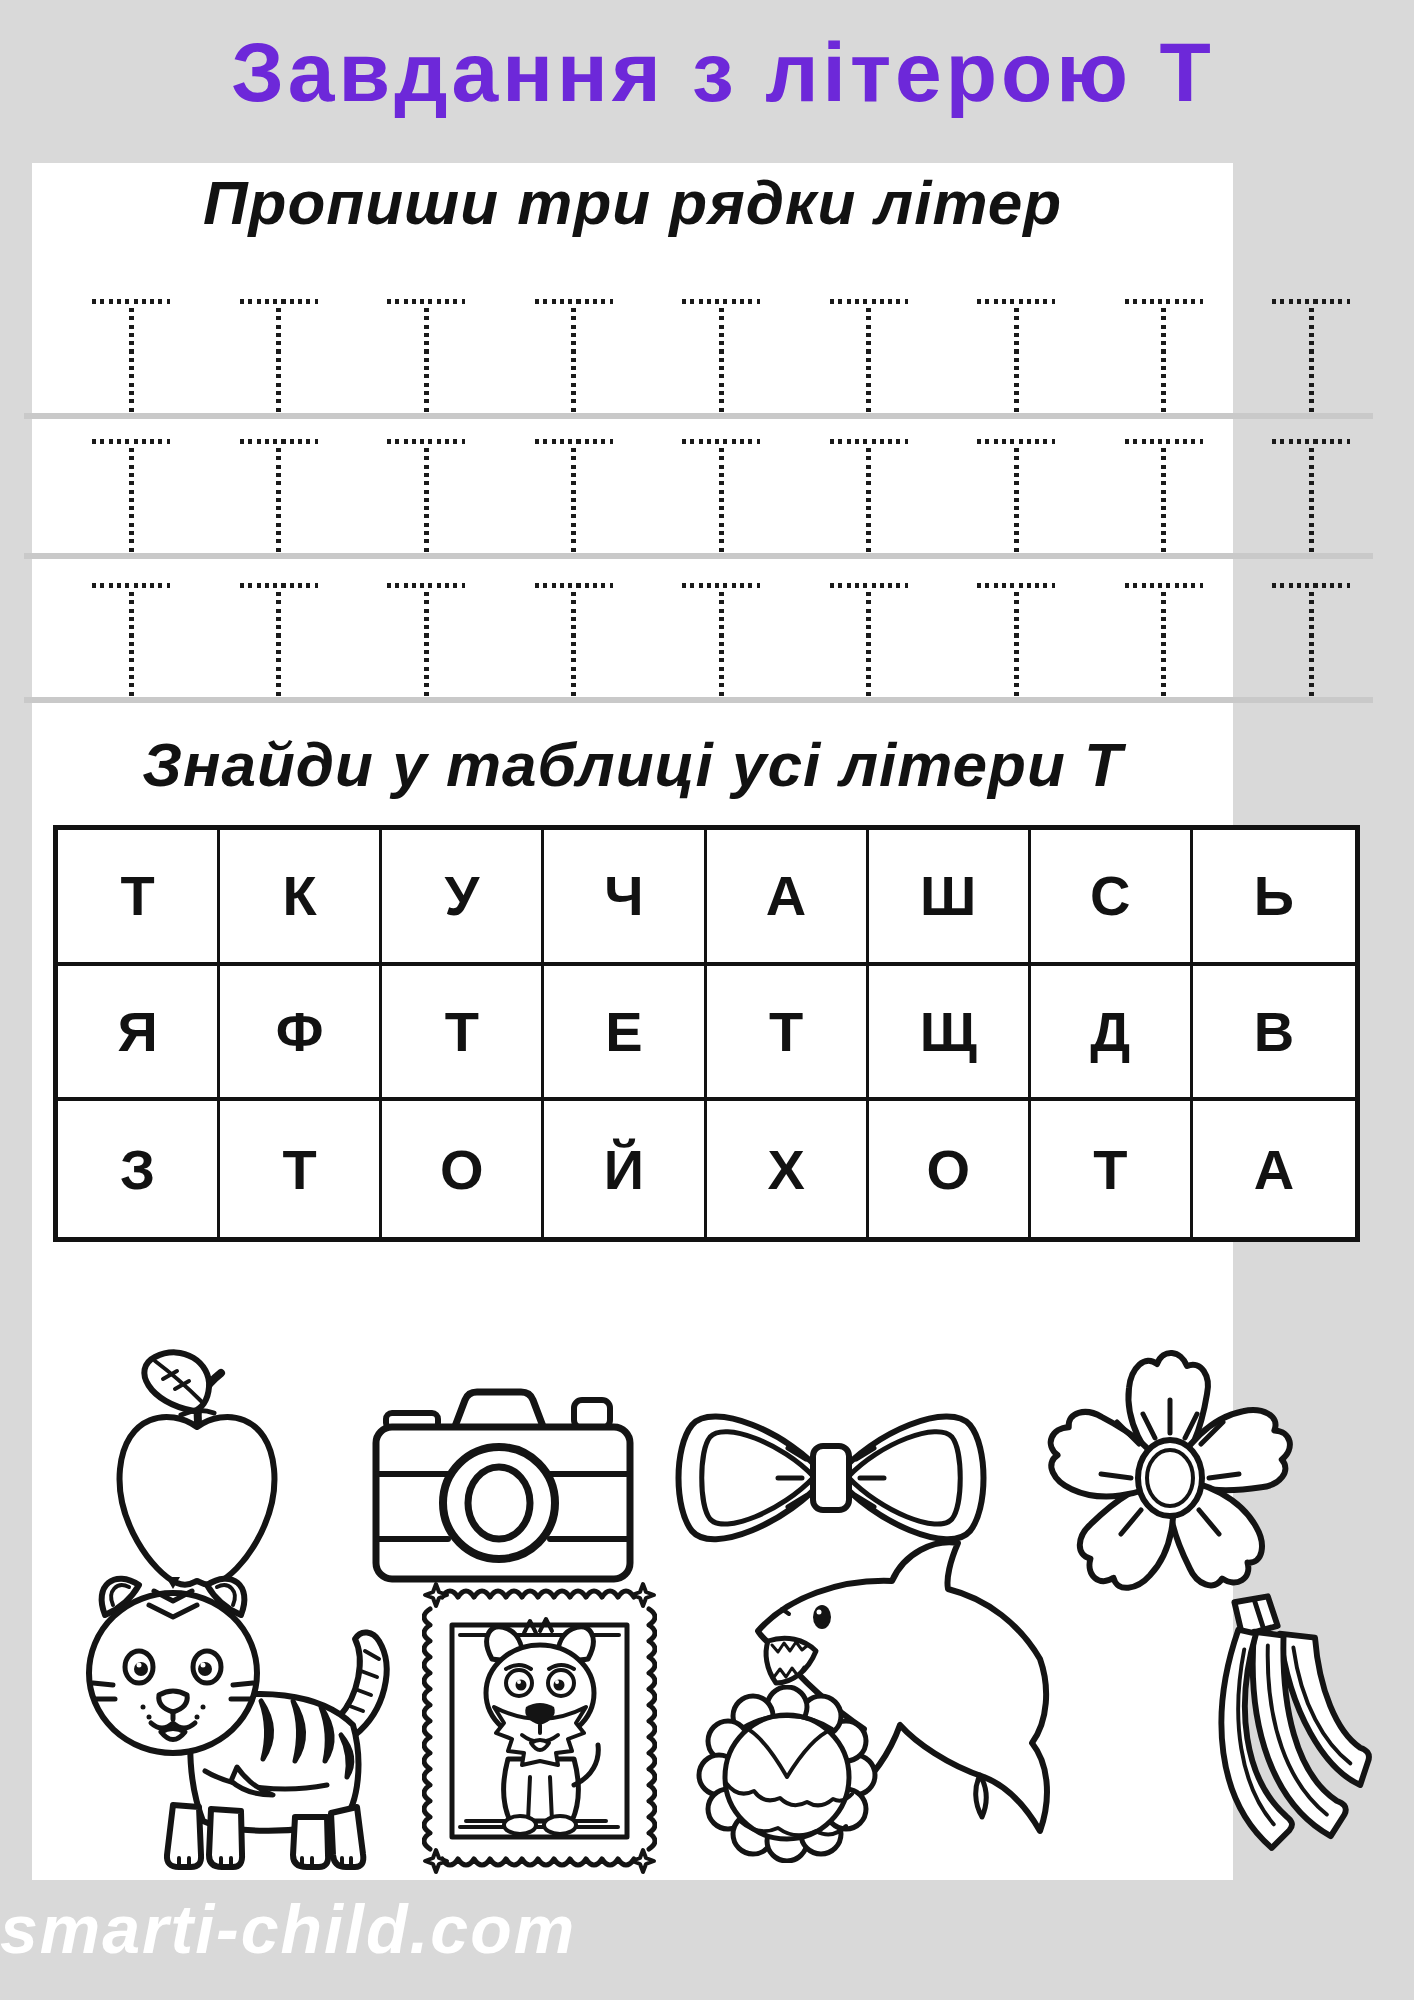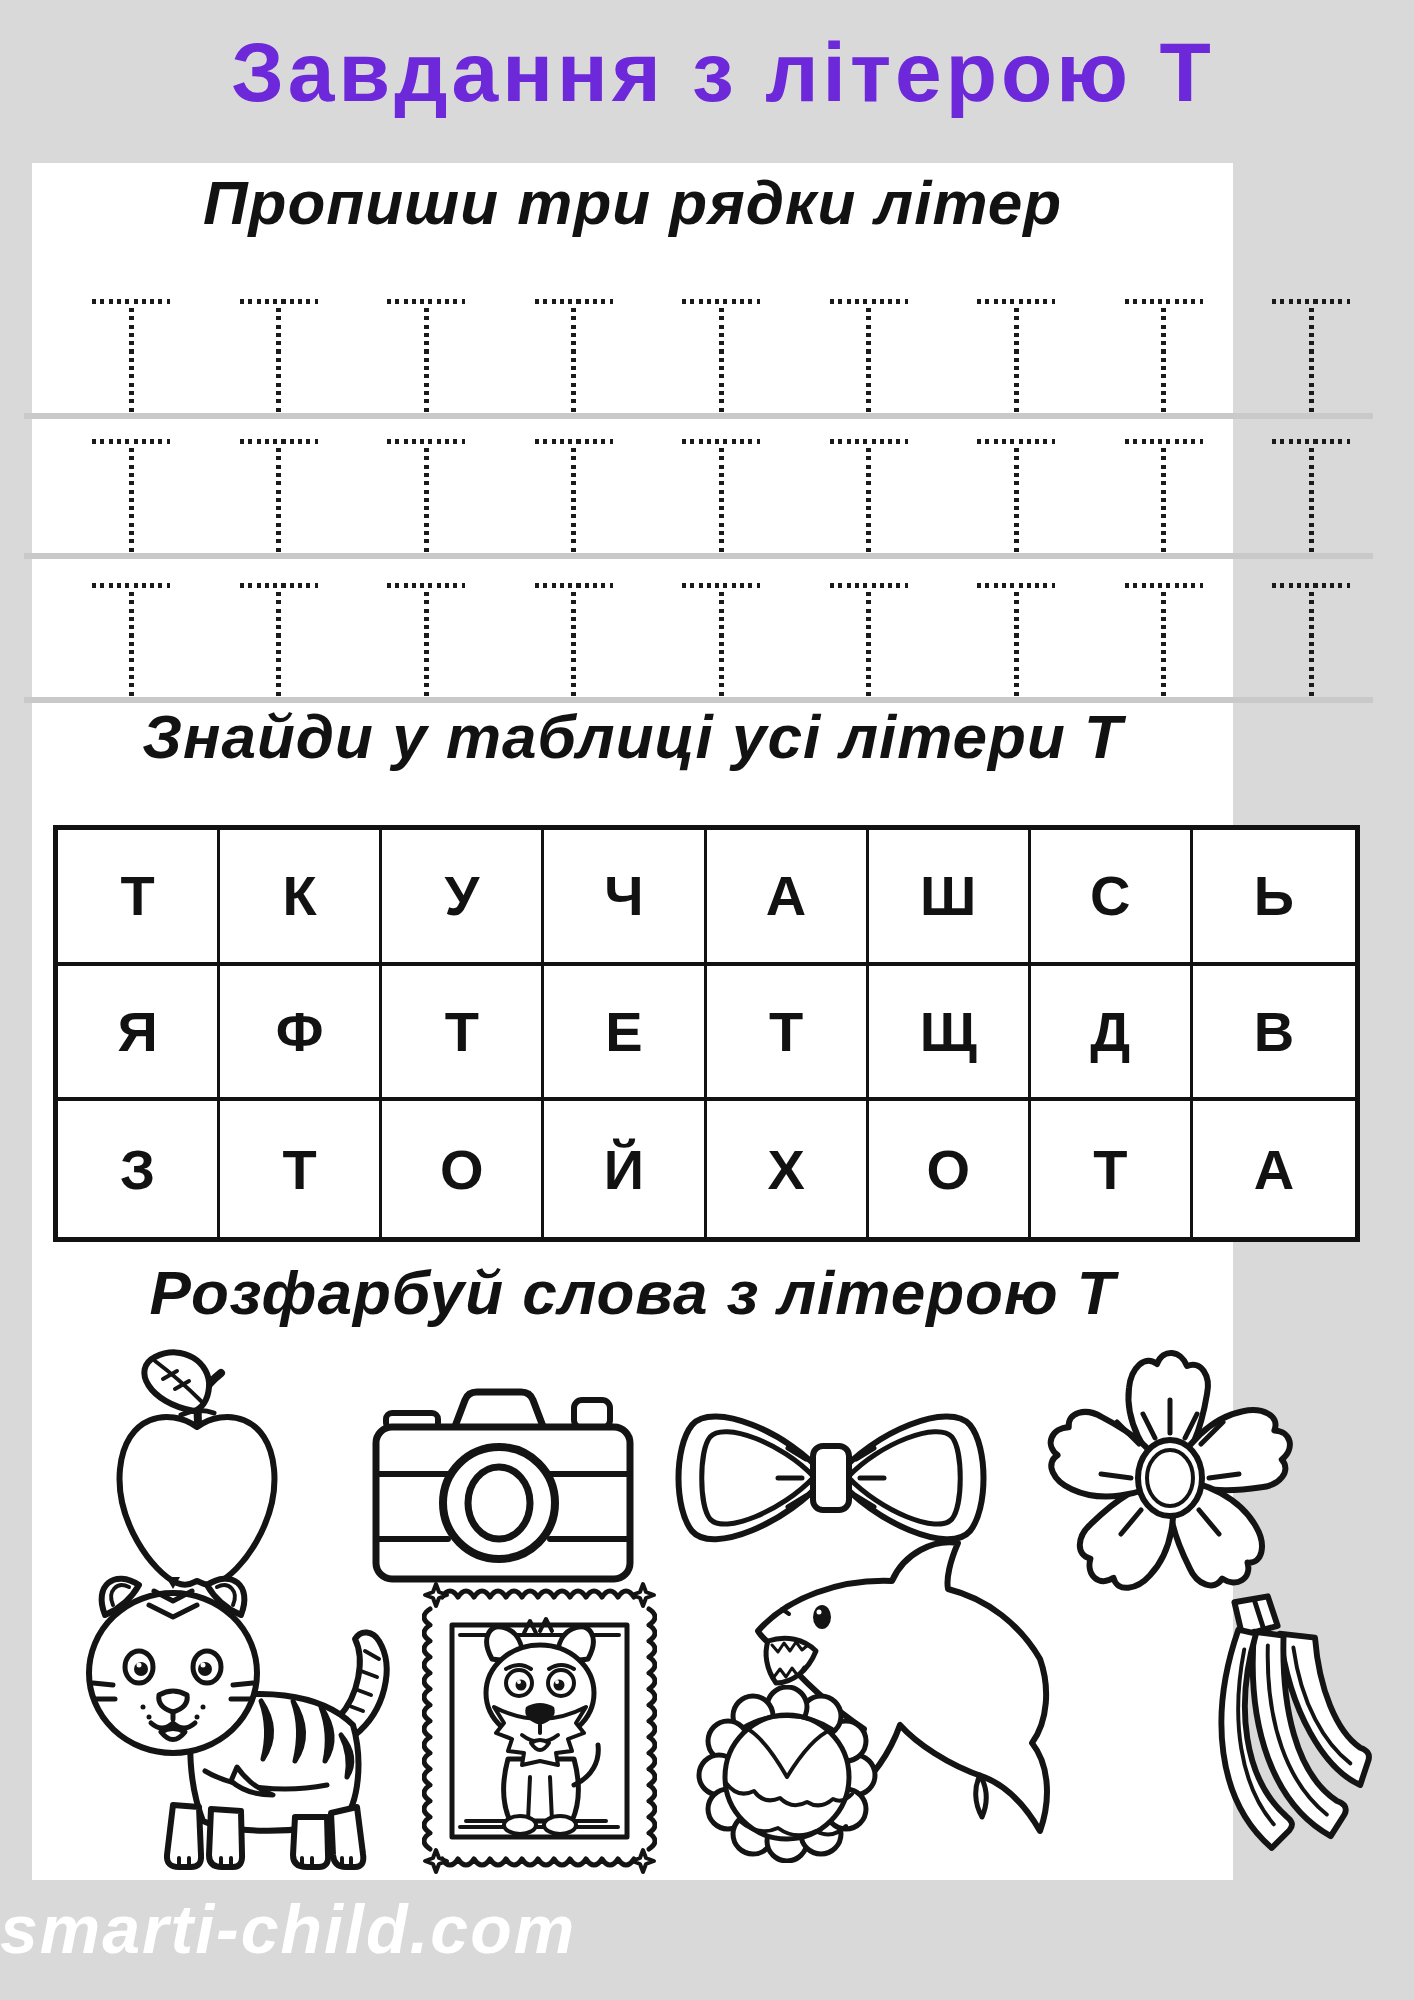--- a/index.html
+++ b/index.html
@@ -4,21 +4,21 @@
 <style>
   html,body{margin:0;padding:0;background:#d9d9d9;}
   .page{position:relative;width:1414px;height:2000px;background:#d9d9d9;overflow:hidden;
         font-family:"Liberation Sans",sans-serif;}
   .header-title{position:absolute;top:8px;left:0;width:100%;text-align:center;margin:16px;
         font-weight:bold;font-size:84px;letter-spacing:4px;color:#6d28d9;}
   .card{position:absolute;left:32px;top:163px;width:1201px;height:1717px;background:#ffffff;}
   .sec-title{position:absolute;left:0;width:100%;text-align:center;margin:0;
         font-weight:bold;font-style:italic;font-size:62px;color:#121212;letter-spacing:1px;}
   #title-trace{top:4px}
-  #title-grid{top:538px}
+  #title-grid{top:566px}
   #title-color{top:1094px}
   .trace-row{position:absolute;left:60px;width:1258px;height:114px;display:flex;justify-content:space-between;}
   #trace-row-0{top:136px} #trace-row-1{top:276px} #trace-row-2{top:420px}
   .baseline{position:absolute;left:-8px;width:1349px;height:6px;background:#c9c9c9;}
   #baseline-0{top:250px} #baseline-1{top:390px} #baseline-2{top:534px}
   .tletter{position:relative;width:78px;height:114px;}
   .tbar{position:absolute;left:0;top:0;width:100%;height:5px;
         background:repeating-linear-gradient(to right,#1a1a1a 0 4px,transparent 4px 8.3px);}
   .tstem{position:absolute;left:50%;margin-left:-2.5px;top:9px;bottom:0;width:5px;
         background:repeating-linear-gradient(to bottom,#1a1a1a 0 4px,transparent 4px 8.3px);}
@@ -186,21 +186,20 @@
         <div class="gcell">З</div>
         <div class="gcell">Т</div>
         <div class="gcell">О</div>
         <div class="gcell">Й</div>
         <div class="gcell">Х</div>
         <div class="gcell">О</div>
         <div class="gcell">Т</div>
         <div class="gcell">А</div>
       </div>
 
-    <h2 class="sec-title" id="title-color">Розфарбуй слова з літерою Т</h2>
 
     <svg class="art" style="left:65px;top:1182px" width="200" height="255" viewBox="0 0 200 255">
       <g stroke="#141414" fill="none" stroke-linecap="round" stroke-linejoin="round">
         <path fill="#fff" stroke-width="6" d="M100,82 C72,62 28,70 23,124 C18,176 56,228 80,238 C92,243 98,236 100,236 C102,236 108,243 120,238 C144,228 182,176 177,124 C172,70 128,62 100,82 Z"></path>
         <path stroke-width="8" d="M101,78 C99,56 106,42 124,28"></path>
         <path stroke-width="5" d="M84,70 Q101,62 117,68"></path>
         <path fill="#fff" stroke-width="6" d="M97,66 C52,58 34,24 58,12 C86,-2 114,18 112,42 C111,56 104,64 97,66 Z"></path>
         <path stroke-width="4" d="M58,16 C74,28 92,44 104,56"></path>
         <path stroke-width="4" d="M66,34 L80,26 M78,44 L92,36"></path>
       </g>

